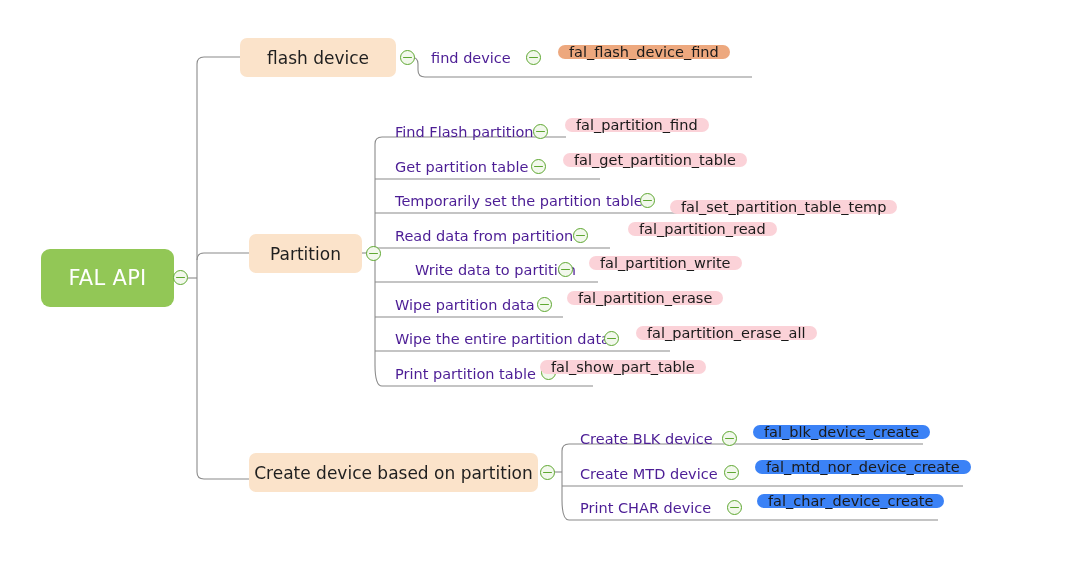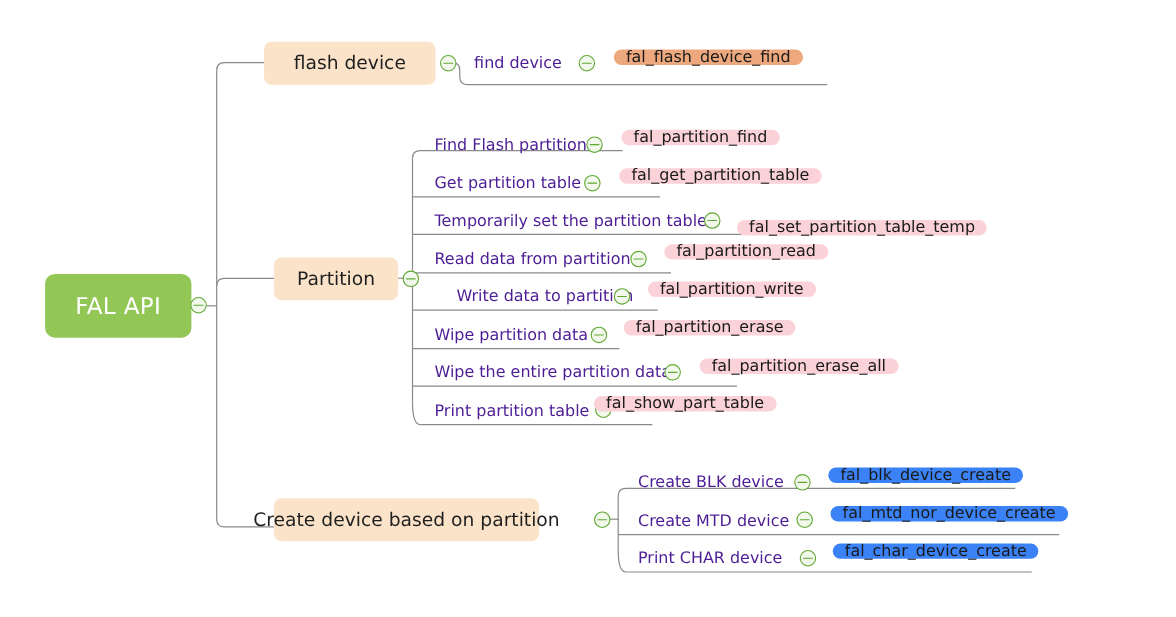--- a/index.html
+++ b/index.html
@@ -161,39 +161,39 @@
   <div class="leaf-label" style="left:395px; top:160px;">Get partition table</div>
   <div class="toggle" style="left:531px; top:159px;"></div>
   <div class="pill pill-pink" style="left:563px; top:153px;">fal_get_partition_table</div>
 
   <div class="leaf-label" style="left:395px; top:194px;">Temporarily set the partition table</div>
   <div class="toggle" style="left:640px; top:193px;"></div>
   <div class="pill pill-pink" style="left:670px; top:188px;margin-top:12px;">fal_set_partition_table_temp</div>
 
   <div class="leaf-label" style="left:395px; top:229px;">Read data from partition</div>
   <div class="toggle" style="left:573px; top:228px;"></div>
-  <div class="pill pill-pink" style="left:604px; top:222px;">fal_partition_read</div>
+  <div class="pill pill-pink" style="left:628px; top:222px;">fal_partition_read</div>
 
   <div class="leaf-label" style="left:395px; top:263px;margin-left:20px;">Write data to partition</div>
   <div class="toggle" style="left:558px; top:262px;"></div>
   <div class="pill pill-pink" style="left:589px; top:256px;">fal_partition_write</div>
 
   <div class="leaf-label" style="left:395px; top:298px;">Wipe partition data</div>
   <div class="toggle" style="left:537px; top:297px;"></div>
   <div class="pill pill-pink" style="left:567px; top:291px;">fal_partition_erase</div>
 
   <div class="leaf-label" style="left:395px; top:332px;">Wipe the entire partition data</div>
   <div class="toggle" style="left:604px; top:331px;"></div>
   <div class="pill pill-pink" style="left:636px; top:326px;">fal_partition_erase_all</div>
 
   <div class="leaf-label" style="left:395px; top:367px;">Print partition table</div>
   <div class="toggle" style="left:541px; top:365px;"></div>
   <div class="pill pill-pink" style="left:540px; top:360px;">fal_show_part_table</div>
 
-  <div class="node branch-node" style="left:249px; top:453px; width:241px; height:39px;">
+  <div class="node branch-node" style="left:249px; top:453px; width:289px; height:39px;">
     <span>Create device based on partition</span>
   </div>
   <div class="toggle" style="left:540px; top:465px;"></div>
 
   <div class="leaf-label" style="left:580px; top:432px;">Create BLK device</div>
   <div class="toggle" style="left:722px; top:431px;"></div>
   <div class="pill pill-green" style="left:753px; top:425px;">fal_blk_device_create</div>
 
   <div class="leaf-label" style="left:580px; top:467px;">Create MTD device</div>
   <div class="toggle" style="left:724px; top:465px;"></div>

